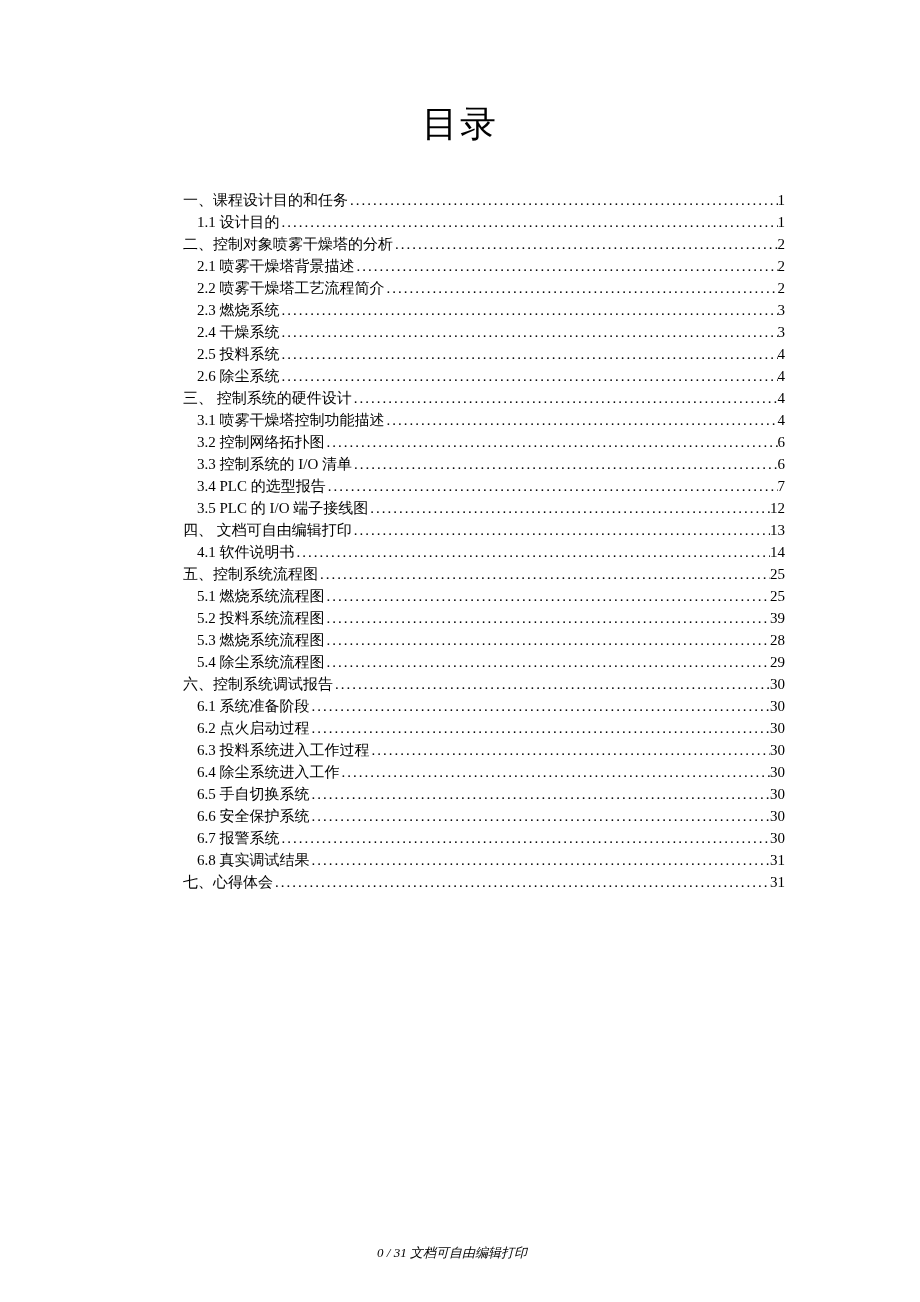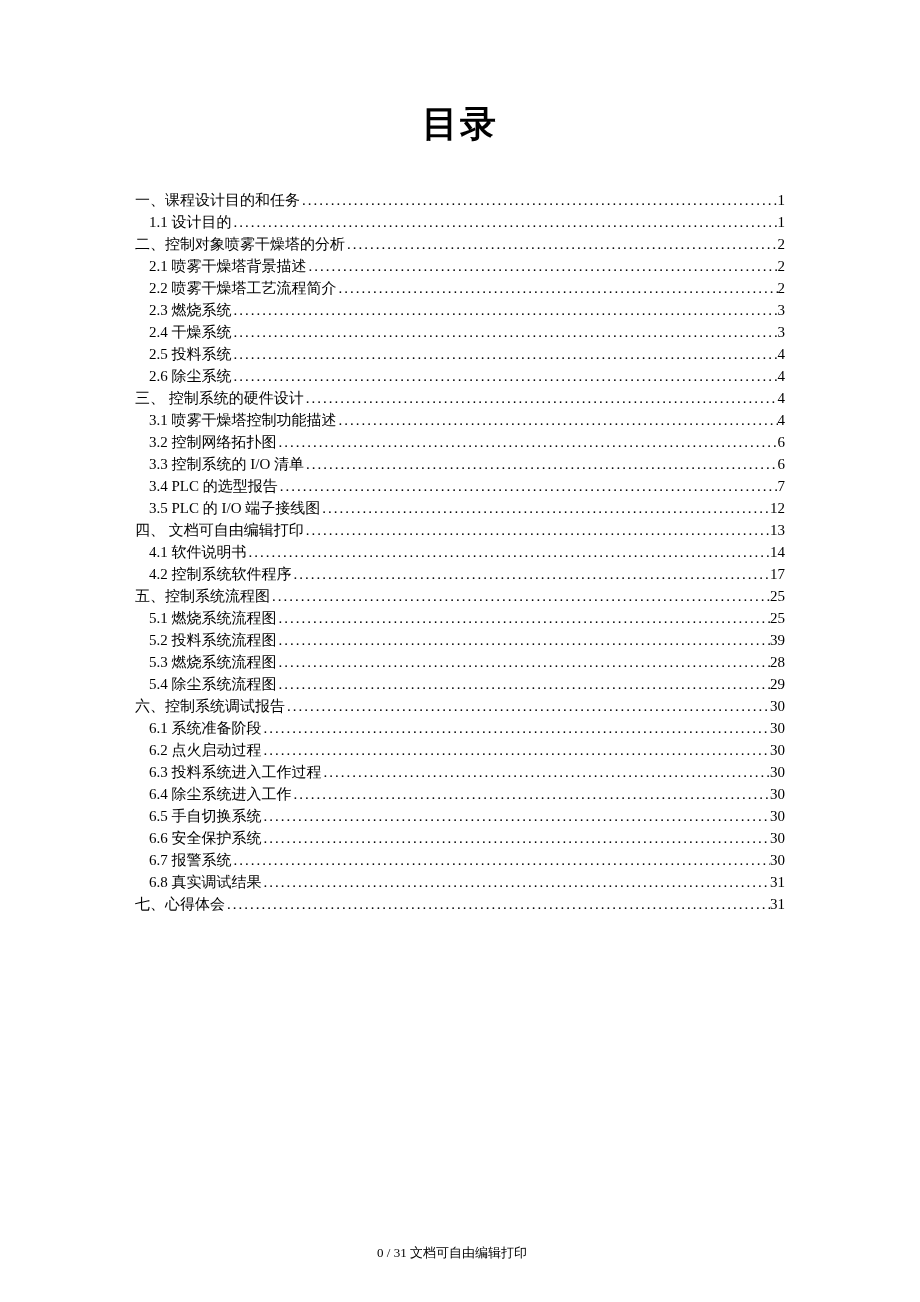--- a/index.html
+++ b/index.html
@@ -14,33 +14,34 @@
       font-family: "SimSun", "宋体", serif;
       position: relative;
     }
     .page {
       padding: 100px 135px 0 135px;
     }
     .title {
       font-size: 36px;
       text-align: center;
       margin-bottom: 40px;
-      font-weight: bold;
+      font-weight: normal;
       letter-spacing: 2px;
     }
     .toc-list {
       font-size: 15px;
       line-height: 22px;
       color: #000;
     }
     .toc-entry {
       display: flex;
       align-items: baseline;
       white-space: nowrap;
       overflow: hidden;
+      margin-left: 48px;
     }
     .toc-entry.level-2 {
       padding-left: 14px;
       align-items: center;
     }
     .toc-label {
       flex-shrink: 0;
     }
     .toc-dots {
       flex: 1;
@@ -56,20 +57,21 @@
       flex-shrink: 0;
     }
     .footer {
       position: absolute;
       bottom: 40px;
       left: 0;
       right: 16px;
       text-align: center;
       font-size: 13px;
       color: #000;
+      font-style: italic;
     }
   </style>
 </head>
 <body>
 
 <div class="page">
   <h1 class="title">目录</h1>
   <div class="toc-list">
       <div class="toc-entry level-1">
         <span class="toc-label">一、课程设计目的和任务</span>
@@ -149,25 +151,20 @@
       <div class="toc-entry level-1">
         <span class="toc-label">四、 文档可自由编辑打印</span>
         <span class="toc-dots"></span>
         <span class="toc-page">13</span>
       </div>
       <div class="toc-entry level-2">
         <span class="toc-label">4.1 软件说明书</span>
         <span class="toc-dots"></span>
         <span class="toc-page">14</span>
       </div>
-      <div class="toc-entry level-2">
-        <span class="toc-label">4.2 控制系统软件程序</span>
-        <span class="toc-dots"></span>
-        <span class="toc-page">17</span>
-      </div>
       <div class="toc-entry level-1">
         <span class="toc-label">五、控制系统流程图</span>
         <span class="toc-dots"></span>
         <span class="toc-page">25</span>
       </div>
       <div class="toc-entry level-2">
         <span class="toc-label">5.1 燃烧系统流程图</span>
         <span class="toc-dots"></span>
         <span class="toc-page">25</span>
       </div>

